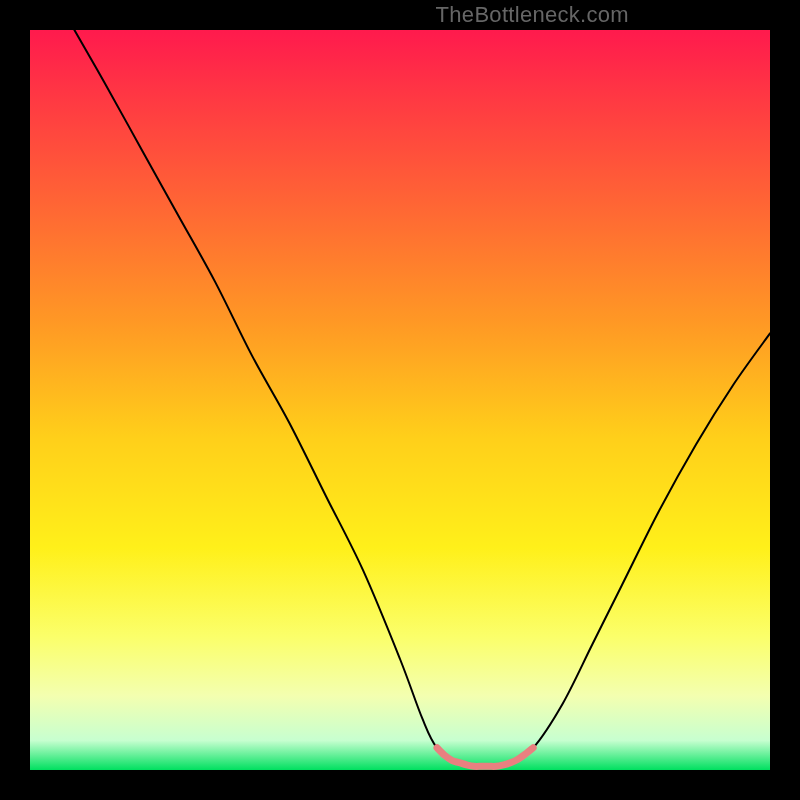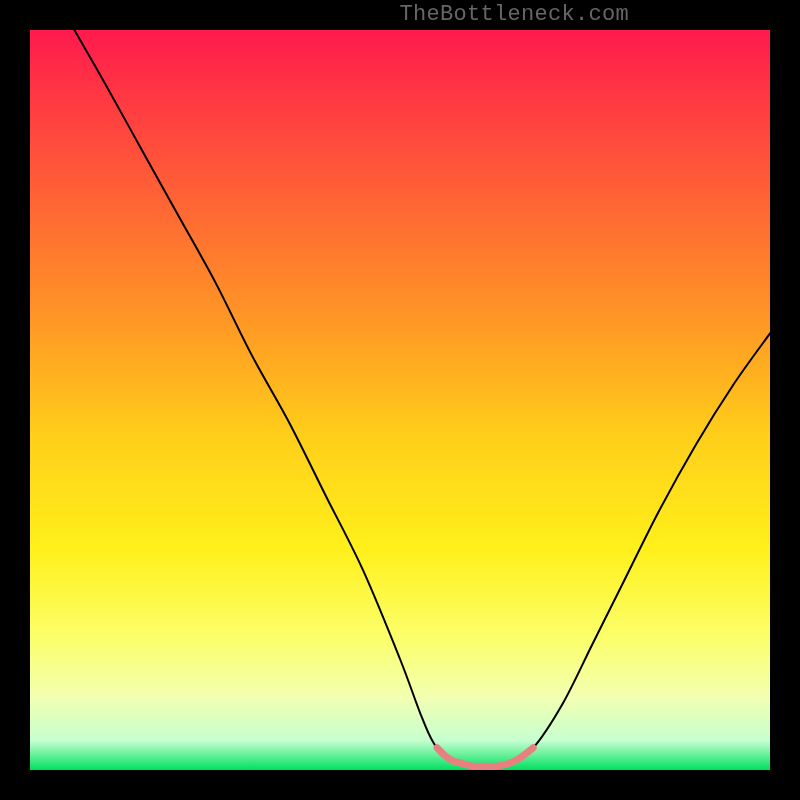--- a/index.html
+++ b/index.html
@@ -7,21 +7,20 @@
     padding: 0;
     width: 800px;
     height: 800px;
     background: #000;
     font-family: Arial, Helvetica, sans-serif;
   }
   .chart-wrap {
     position: relative;
     width: 643px;
     height: 800px;
-    font-family: Liberation Mono, monospace;
   }
   .watermark {
     position: absolute;
     top: 2px;
     right: 14px;
     color: #666;
     font-size: 22px;
     font-weight: 500;
     letter-spacing: 0.3px;
     z-index: 10;

